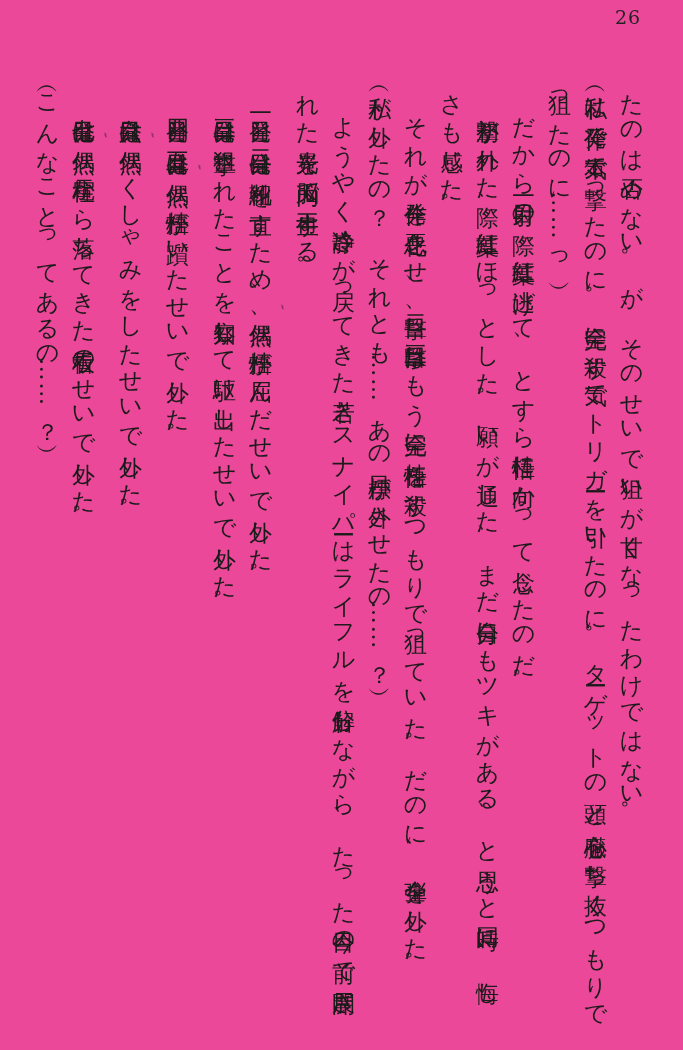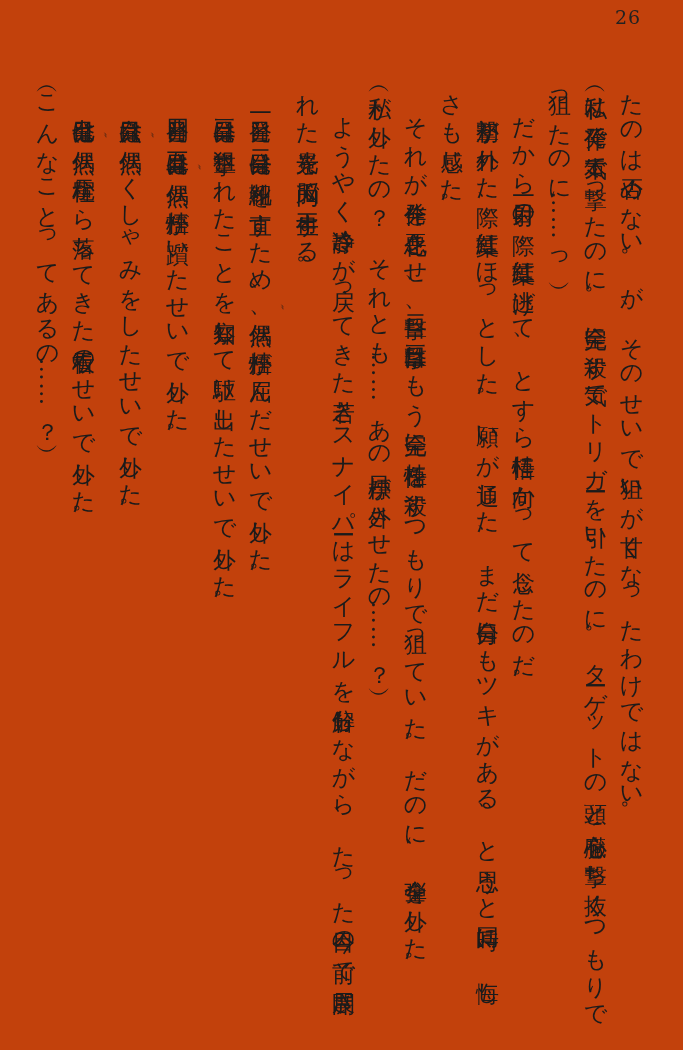--- a/index.html
+++ b/index.html
@@ -5,21 +5,21 @@
   * { margin: 0; padding: 0; box-sizing: border-box; }
   html, body { background: #ffffff; }
   body {
     width: 683px; height: 1050px;
     font-family: "DejaVu Serif", "Liberation Serif", serif;
     overflow: hidden;
   }
   .page {
     position: relative;
     width: 683px; height: 1050px;
-    background: #c2410c;
+    background: #ec4899;
     overflow: hidden;
     padding-left: 40px;
   }
   .page-number {
     position: absolute;
     top: 6px; left: 615px;
     font-size: 19px;
     letter-spacing: 1px;
     color: #222222;
   }

